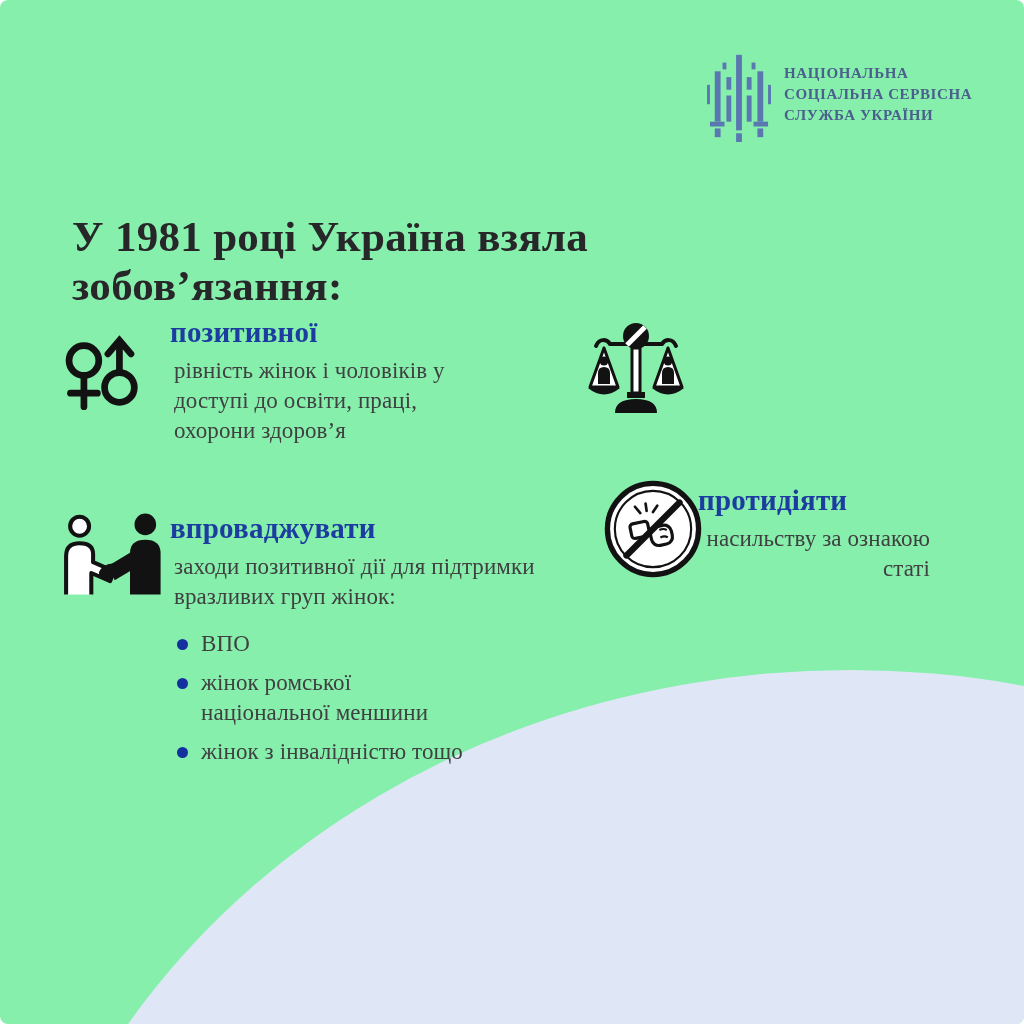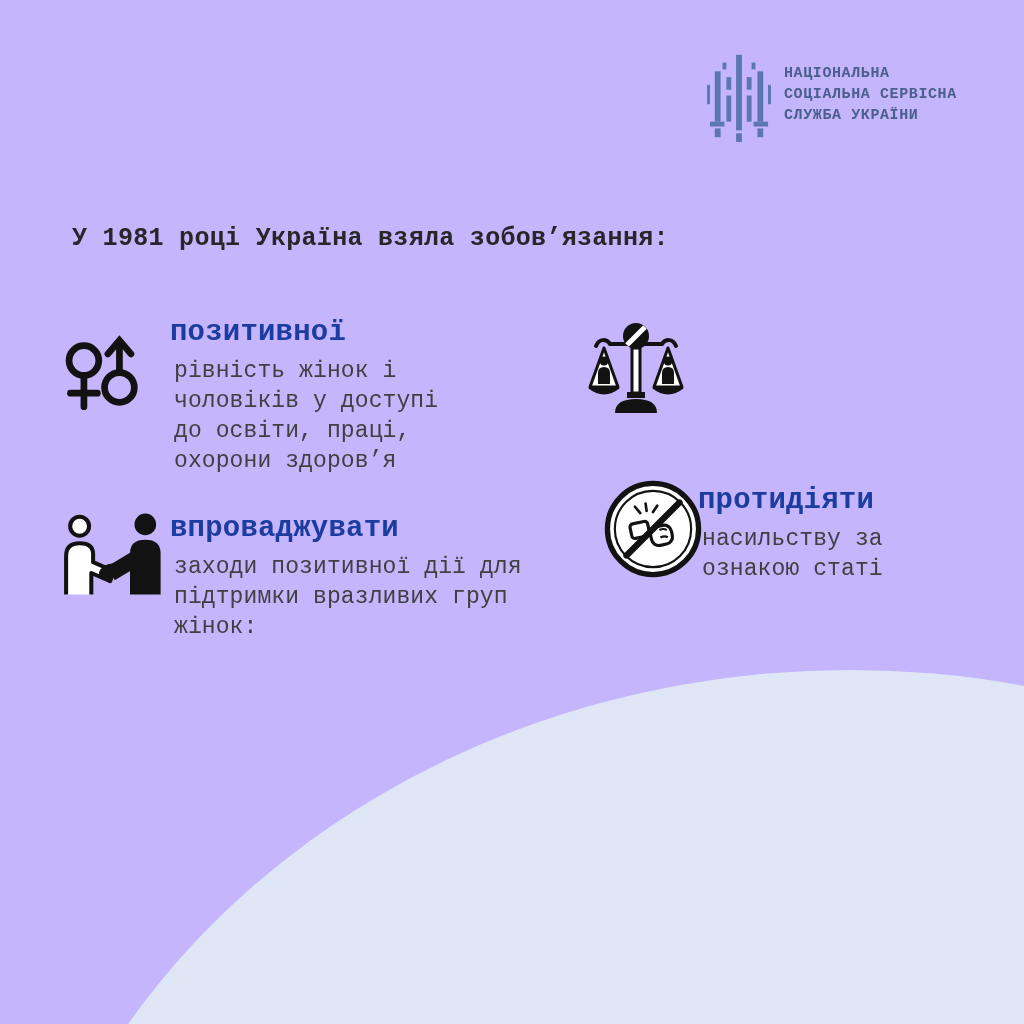--- a/index.html
+++ b/index.html
@@ -1,53 +1,53 @@
 <!DOCTYPE html>
 <html><head>
 <meta charset="utf-8">
 <style>
   html,body{margin:0;padding:0;}
   .canvas{
     position:relative;width:1024px;height:1024px;overflow:hidden;
-    background:#c4b5fd;font-family:Liberation Mono, monospace;
+    background:#86efac;font-family:Liberation Serif, serif;border-radius:8px;
     -webkit-font-smoothing:antialiased;
   }
   
   .decor-ellipse{
     position:absolute;left:0px;top:670px;width:1700px;height:1500px;
     border-radius:50%;background:#dfe7f6;
   }
   
   .logo{position:absolute;left:703px;top:50px;display:flex;align-items:flex-start;}
   .logo-icon{width:72px;height:92px;flex:0 0 auto;}
   .logo-text{margin-left:9px;margin-top:13px;font-size:15px;font-weight:600;
     color:#4a5f8c;line-height:21px;letter-spacing:0.6px;}
   
-  .heading{position:absolute;left:72px;top:224px;width:720px;
-    font-size:25px;font-weight:600;color:#27272a;letter-spacing:0.3px;}
+  .heading{position:absolute;left:72px;top:212px;width:720px;
+    font-size:43px;font-weight:600;color:#27272a;letter-spacing:0.3px;}
   
   .item{position:absolute;}
   .item .icon-box{position:absolute;left:0;top:0;}
   .item .content{margin-left:112px;}
   .item-title{font-size:29px;font-weight:700;color:#1c3ca0;letter-spacing:0.2px;
     margin:0 0 7px 0;}
   .item-body{font-size:23px;color:#3f4040;line-height:30px;letter-spacing:0.1px;margin:4px;}
   .item-1{left:58px;top:316px;width:440px;}
   .item-1 .icon-box{top:8px;}
   .item-1 .item-body{width:305px;}
   .item-2{left:586px;top:316px;width:420px;}
   .item-2 .icon-box{top:4px;}
   .item-2 .item-body{width:245px;}
   .item-3{left:58px;top:512px;width:480px;}
   .item-3 .icon-box{top:-2px;}
   .item-3 .item-body{width:365px;}
   .item-4{left:600px;top:484px;width:420px;}
   .item-4 .icon-box{top:-8px;}
   .item-4 .content{margin-left:98px;}
-  .item-4 .item-body{width:228px;}
+  .item-4 .item-body{width:228px;text-align:right;}
   
   .bullet-list{margin-top:17px;}
   .bullet-row{display:flex;align-items:flex-start;margin-bottom:9px;}
   .bullet-dot{flex:0 0 auto;width:11px;height:11px;border-radius:50%;
     background:#142f9e;margin:10px 13px 0 7px;}
   .bullet-text{font-size:23px;color:#3f4040;line-height:30px;letter-spacing:0.1px;
     width:262px;}
 </style>
 </head>
 <body>
@@ -135,20 +135,34 @@
         <path d="M9,90 L9,47 Q9,33 24,33 Q39,33 39,45 L39,54 L62,64 L58,75 L37,66 L37,90" fill="#ffffff" stroke="#121212" stroke-width="4.5" stroke-linejoin="round"></path>
         <circle cx="97" cy="12" r="12" fill="#121212"></circle>
         <path d="M80,90 L80,44 Q80,29 97,29 Q114,29 114,44 L114,90 Z" fill="#121212"></path>
         <path d="M86,40 L56,58 L63,74 L90,58 Z" fill="#121212"></path>
         <ellipse cx="58" cy="64" rx="13" ry="8" fill="#121212" transform="rotate(-18 58 64)"></ellipse>
       </svg>
     </span>
     <div class="content">
       <p class="item-title">впроваджувати</p>
       <p class="item-body">заходи позитивної дії для підтримки вразливих груп жінок:</p>
+      <div class="bullet-list">
+        <div class="bullet-row">
+          <span class="bullet-dot"></span>
+          <span class="bullet-text">ВПО</span>
+        </div>
+        <div class="bullet-row">
+          <span class="bullet-dot"></span>
+          <span class="bullet-text">жінок ромської національної меншини</span>
+        </div>
+        <div class="bullet-row">
+          <span class="bullet-dot"></span>
+          <span class="bullet-text">жінок з інвалідністю тощо</span>
+        </div>
+      </div>
     </div>
   </div>
 
   <div class="item item-4">
     <span class="icon-box">
       <svg width="106" height="106" viewBox="0 0 100 100" aria-hidden="true">
         <circle cx="50" cy="50" r="43" fill="#ffffff" stroke="#121212" stroke-width="5"></circle>
         <circle cx="50" cy="50" r="36" fill="none" stroke="#121212" stroke-width="2"></circle>
         <g stroke="#121212" stroke-width="2.5" stroke-linecap="round">
           <line x1="38" y1="35" x2="33" y2="29"></line>

